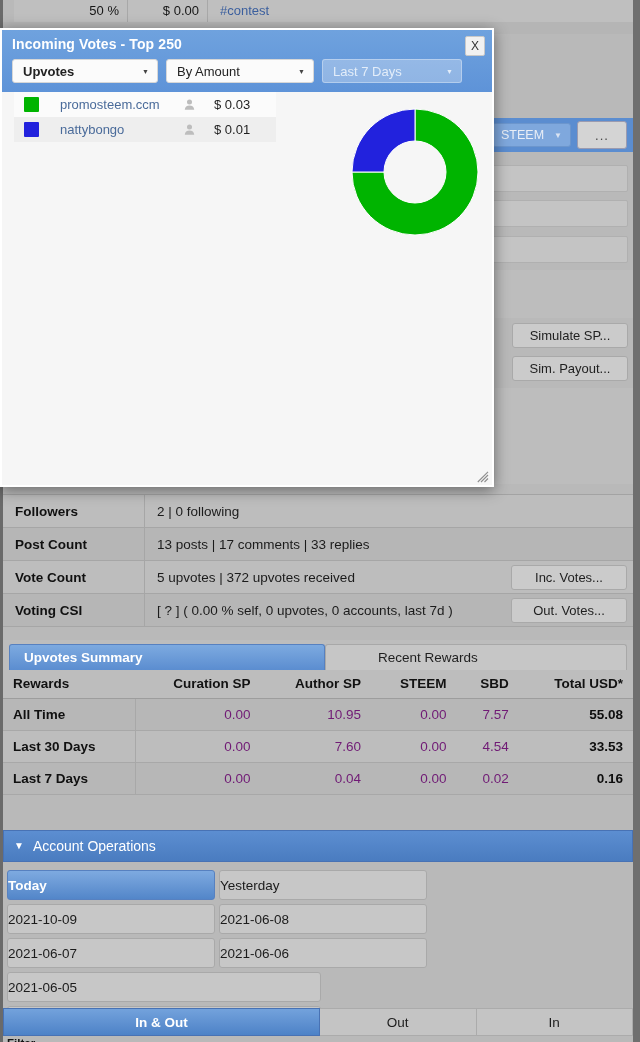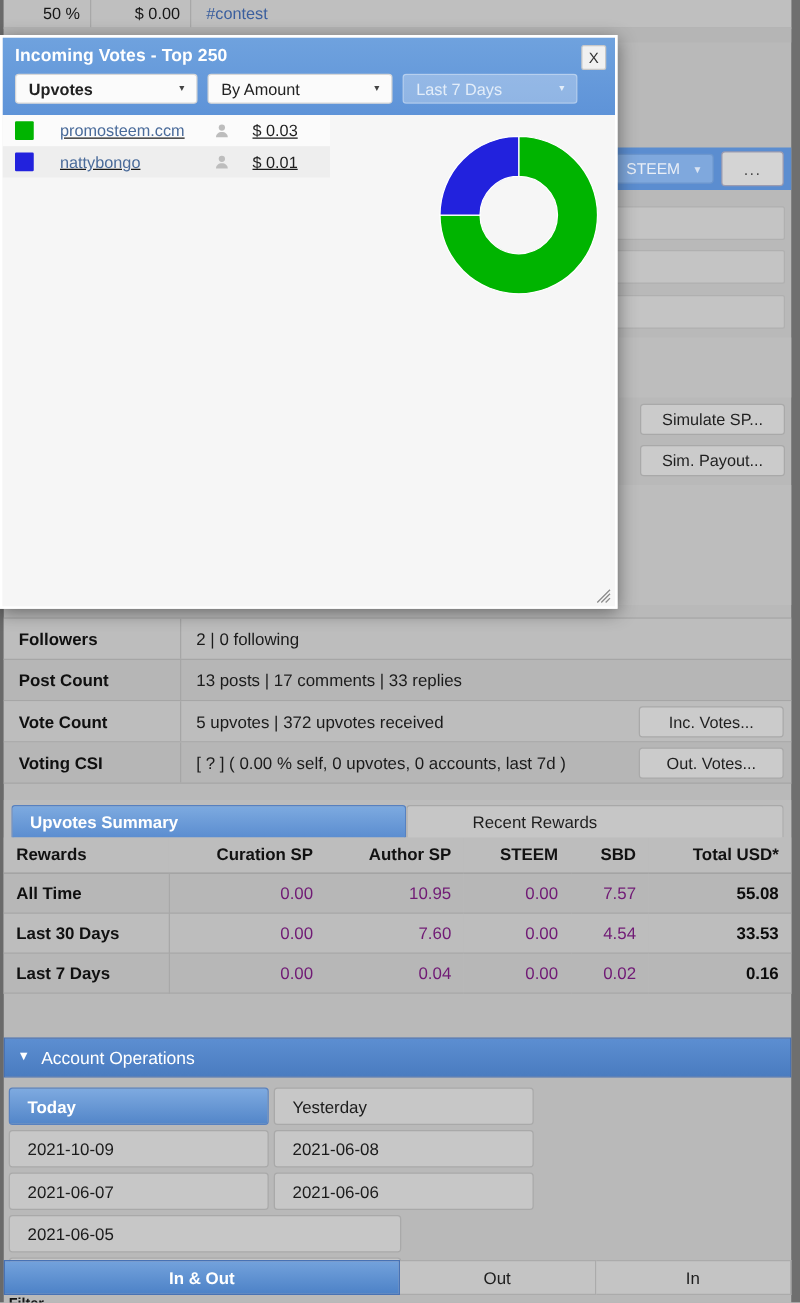--- a/index.html
+++ b/index.html
@@ -33,26 +33,27 @@
   .edge-strip-right {
     position: absolute;
     right: 0; top: 0; bottom: 0;
     width: 7px;
     background: #6f6f6f;
   }
 
   
   .top-strip {
     position: absolute;
-    left: 3px; top: 0; right: 7px;
+    left: 14px; top: 0; right: 7px;
     height: 22px;
     background: #bfbfbf;
     border-bottom: 1px solid #a5a5a5;
     display: flex;
     align-items: center;
+    padding-left: 44px;
   }
   .top-cell {
     height: 22px;
     line-height: 22px;
     padding: 0 8px;
     box-sizing: border-box;
     border-right: 1px solid #a8a8a8;
     font-size: 13px;
     text-align: right;
     color: #161616;
@@ -331,21 +332,20 @@
     box-sizing: border-box;
   }
   .date-btn {
     height: 30px;
     background: #c7c7c7;
     border: 1px solid #a9a9a9;
     border-radius: 3px;
     box-sizing: border-box;
     display: flex;
     align-items: center;
-    padding-left: 14px;
     font-size: 13.5px;
     color: #1b1b1b;
   }
   .date-btn.w3 { width: 208px; }
   .date-btn.w-wide { width: 314px; }
   .date-btn.active {
     background: linear-gradient(#7eaae0, #5386c9);
     border-color: #5781c0;
     color: #ffffff;
     font-weight: bold;
@@ -463,23 +463,22 @@
   .dlg-select.s3 .caret { color: #e3edf9; }
 
   .dlg-body {
     position: relative;
     flex: 1;
     background: #f6f6f6;
     overflow: hidden;
   }
   .vote-list {
     position: absolute;
-    left: 0; top: 0;
+    left: 12px; top: 0;
     width: 262px;
-    text-decoration: underline;
   }
   .vote-row {
     display: flex;
     align-items: center;
     height: 25px;
     padding-left: 10px;
     box-sizing: border-box;
     font-size: 13px;
   }
   .vote-row:nth-child(odd) { background: #fbfbfb; }

